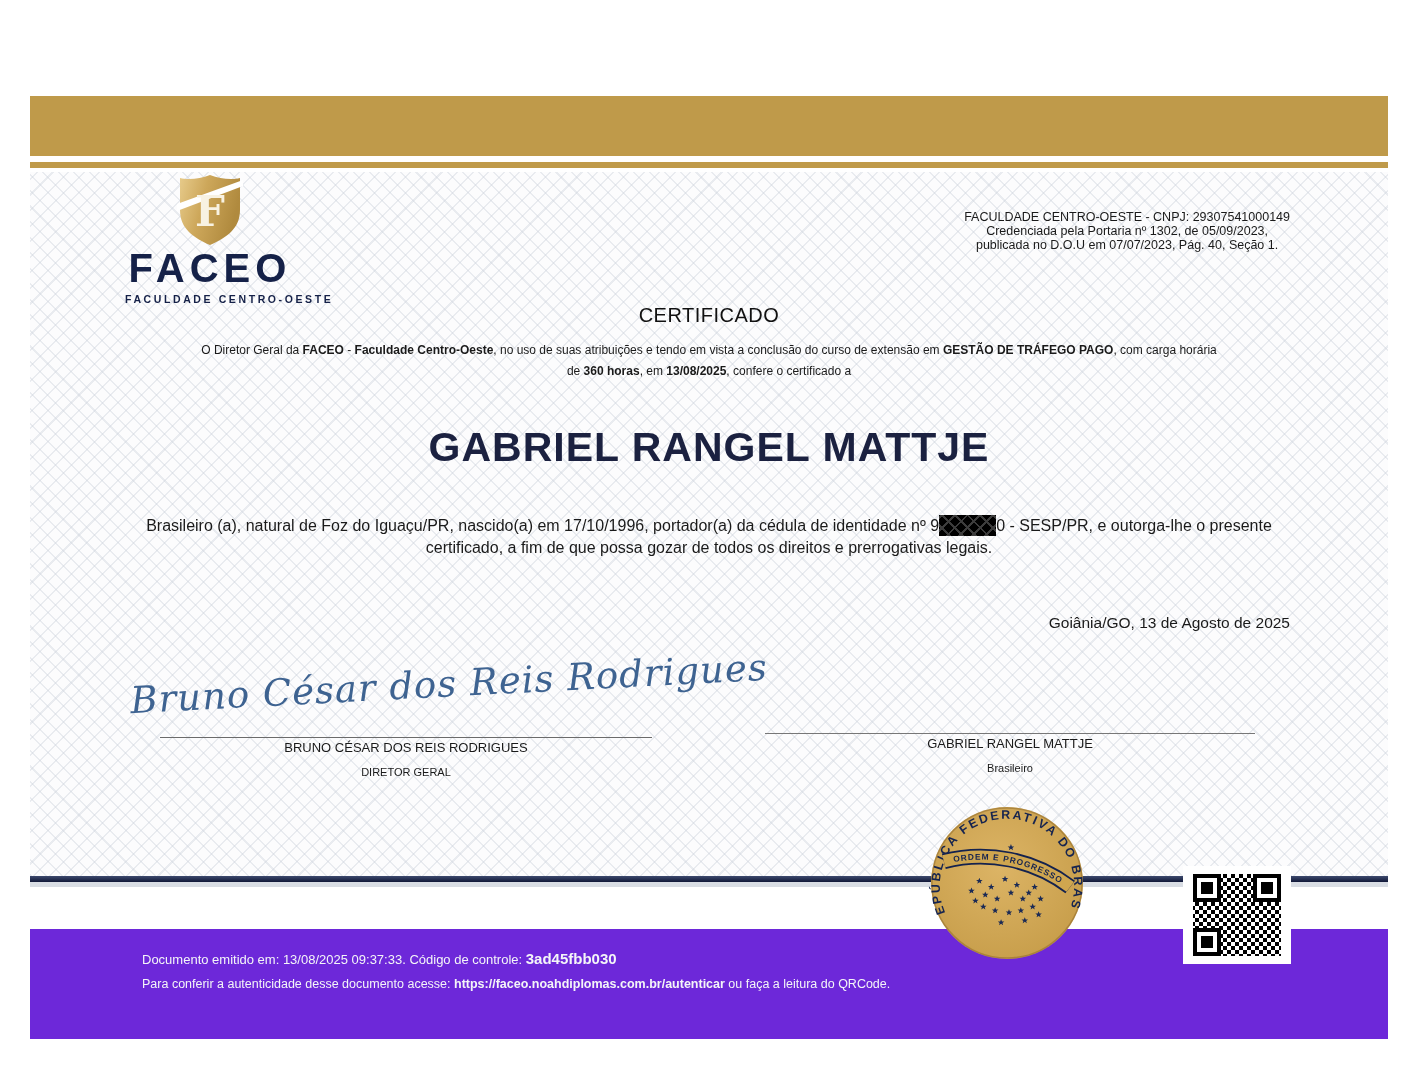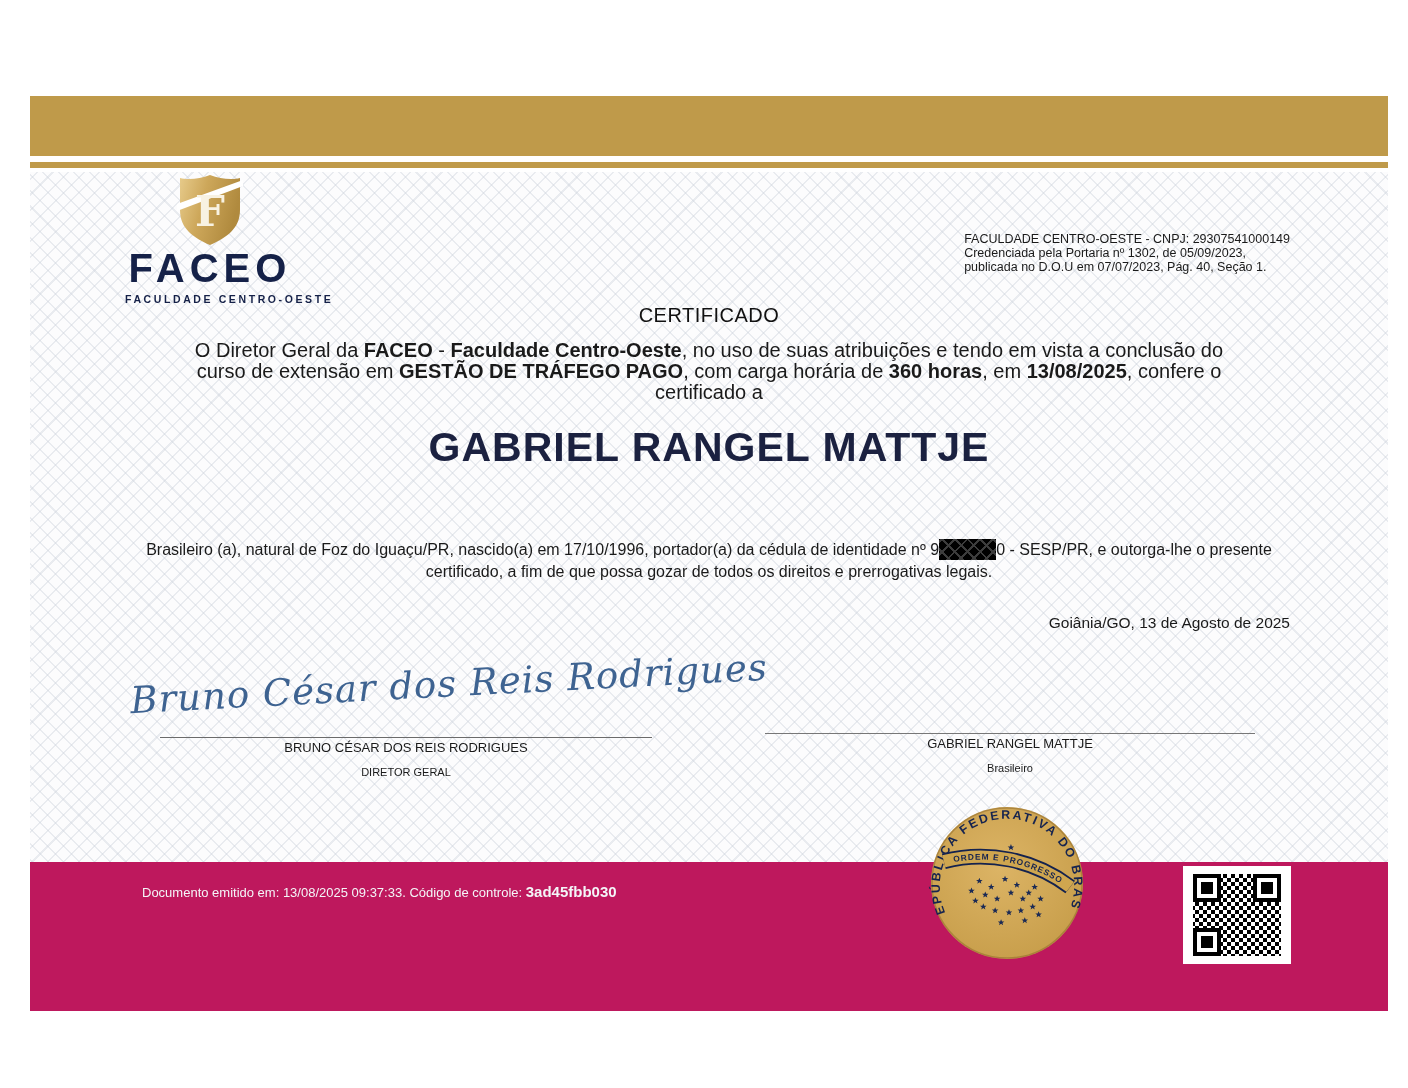--- a/index.html
+++ b/index.html
@@ -12,35 +12,35 @@
   .gold-line{position:absolute;left:0;top:66px;width:100%;height:6px;background:#bf9a4a;}
   .paper{
     position:absolute;left:0;top:76px;width:100%;height:704px;
     background-color:#fcfcfd;
     background-image:
       repeating-linear-gradient(45deg, rgba(205,211,220,0.40) 0 1.5px, transparent 1.5px 11px),
       repeating-linear-gradient(-45deg, rgba(205,211,220,0.40) 0 1.5px, transparent 1.5px 11px);
   }
   .sep-dark{position:absolute;left:0;top:780px;width:100%;height:6px;background:linear-gradient(180deg,#3d4a6e,#111838);}
   .sep-light{position:absolute;left:0;top:786px;width:100%;height:5px;background:#d9dde4;}
-  .navy-footer{position:absolute;left:0;top:766px;width:100%;height:149px;background:#be185d;}
+  .navy-footer{position:absolute;left:0;top:833px;width:100%;height:110px;background:#6d28d9;}
 
   
   .logo{position:absolute;left:95px;top:78px;width:170px;text-align:center;}
   .logo svg.shield{display:block;margin:0 auto;}
   .logo-word{font-weight:bold;font-size:40px;letter-spacing:5px;color:#152148;line-height:1;margin-top:2px;}
   .logo-sub{font-weight:bold;font-size:10.5px;letter-spacing:2.6px;color:#152148;margin-top:5px;white-space:nowrap;}
 
   
-  .hdr{position:absolute;right:98px;top:136px;text-align:left;font-size:12.5px;line-height:14px;color:#1a1a1a;}
+  .hdr{position:absolute;right:98px;top:114px;text-align:center;font-size:12.5px;line-height:14px;color:#1a1a1a;}
 
   .title{position:absolute;left:0;top:208px;width:100%;text-align:center;font-size:20px;font-weight:normal;letter-spacing:0.5px;color:#111;}
 
-  .p1{position:absolute;left:164px;top:244px;width:1030px;text-align:center;font-size:20px;line-height:21px;color:#1a1a1a;}
-  .p2{position:absolute;left:94px;top:419px;width:1170px;text-align:center;font-size:16px;line-height:22px;color:#1a1a1a;margin-top:24px;}
+  .p1{position:absolute;left:164px;top:244px;width:1030px;text-align:center;font-size:12px;line-height:21px;color:#1a1a1a;}
+  .p2{position:absolute;left:94px;top:419px;width:1170px;text-align:center;font-size:16px;line-height:22px;color:#1a1a1a;}
   b{font-weight:bold;}
   .redact{
     display:inline-block;width:57px;height:21px;vertical-align:-5px;background:#000;
     background-image:
       repeating-linear-gradient(45deg, transparent 0 7px, #3c3c3c 7px 9px),
       repeating-linear-gradient(-45deg, transparent 0 7px, #3c3c3c 7px 9px);
   }
 
   .recipient{position:absolute;left:0;top:328px;width:100%;text-align:center;font-size:41px;font-weight:bold;letter-spacing:1px;color:#1b2140;}
 
@@ -112,20 +112,21 @@
     <div class="sig-role">DIRETOR GERAL</div>
   </div>
   <div class="sig-right">
     <div class="sig-name">GABRIEL RANGEL MATTJE</div>
     <div class="sig-role">Brasileiro</div>
   </div>
 
   <div class="navy-footer">
     <div class="foot-text">
       <div><span>Documento emitido em: 13/08/2025 09:37:33. Código de controle: </span><span class="foot-code">3ad45fbb030</span></div>
+      <div class="foot-line2"><span>Para conferir a autenticidade desse documento acesse: </span><b>https://faceo.noahdiplomas.com.br/autenticar</b><span> ou faça a leitura do QRCode.</span></div>
     </div>
   </div>
 
   <svg class="seal" viewBox="0 0 160 160">
     <defs>
       <radialGradient id="gseal" cx="0.45" cy="0.4" r="0.75">
         <stop offset="0" stop-color="#dcb465"></stop>
         <stop offset="1" stop-color="#c49a46"></stop>
       </radialGradient>
       <path id="sealArc" d="M 16,106 A 68,68 0 1 1 144,106" fill="none"></path>

